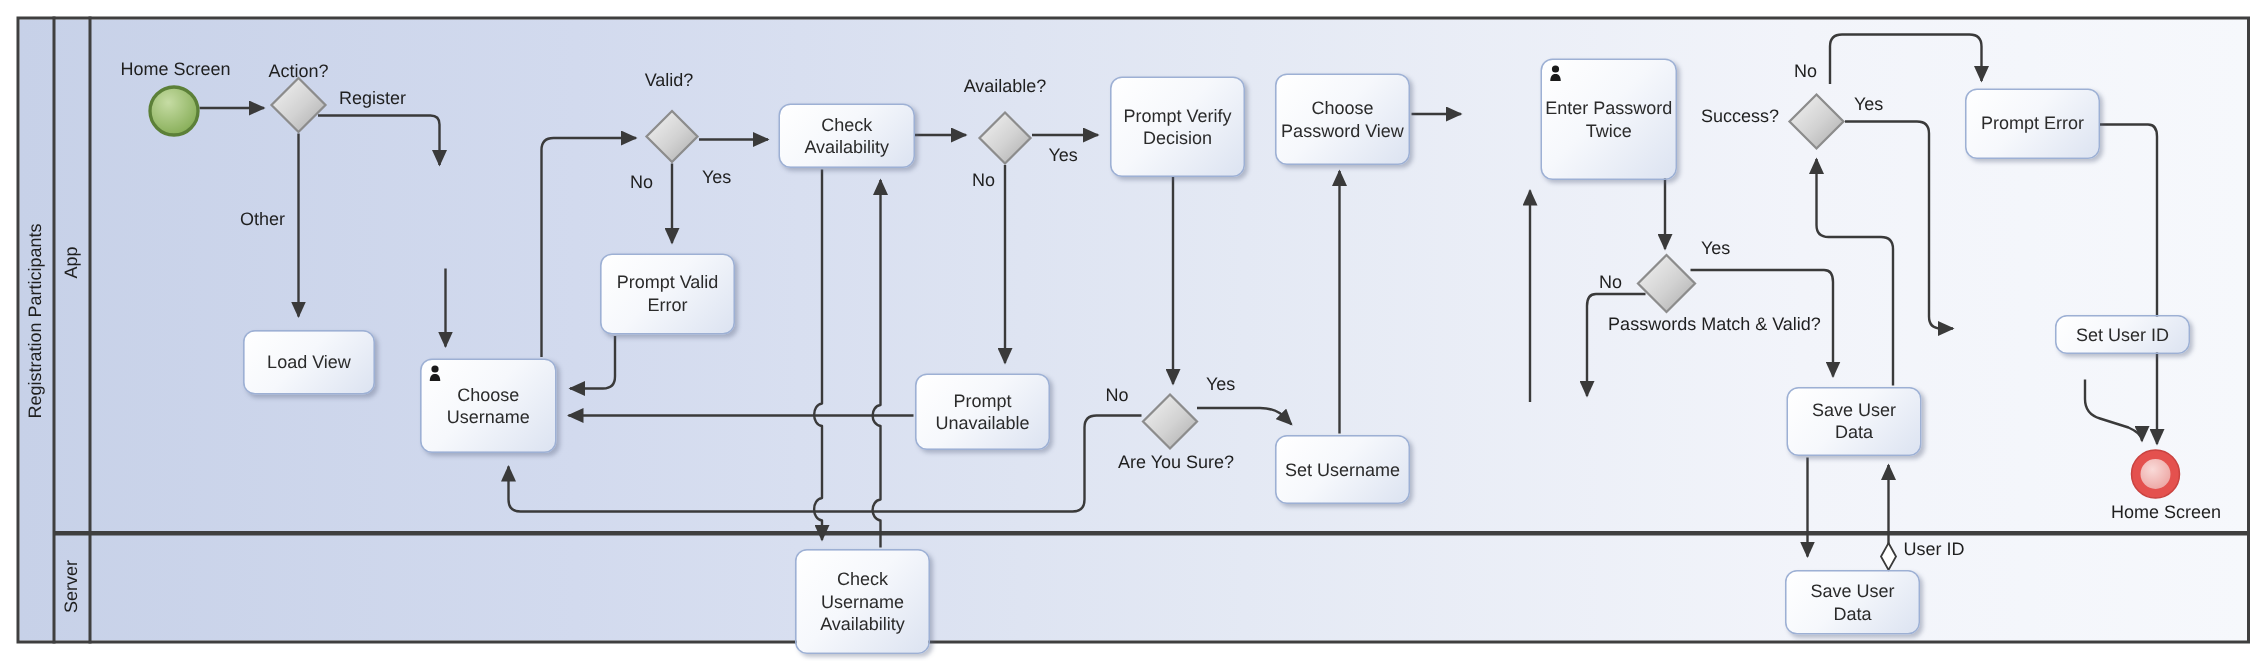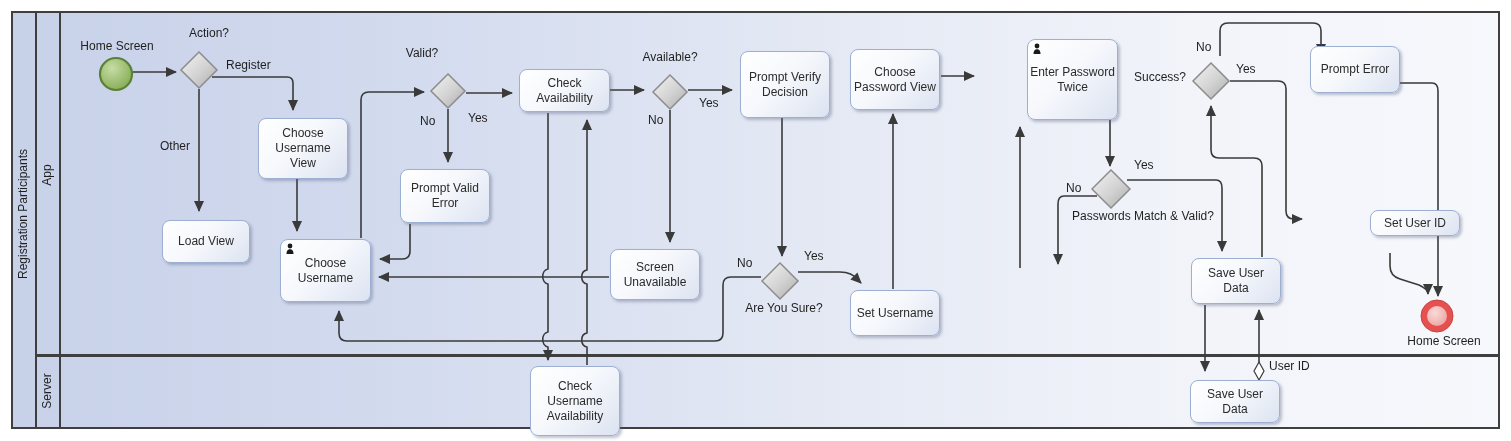--- a/index.html
+++ b/index.html
@@ -95,80 +95,77 @@
       <polygon points="780,263 798,281 780,299 762,281"></polygon>
       <polygon points="1111,170 1130,189 1111,208 1092,189"></polygon>
       <polygon points="1211,63 1229,81 1211,99 1193,81"></polygon>
     </g>
 
     <circle cx="116" cy="74" r="16" fill="url(#startGrad)" stroke="#5c8038" stroke-width="2.2"></circle>
     <circle cx="1437" cy="316" r="16" fill="#e4514e" stroke="#c94340" stroke-width="1"></circle>
     <circle cx="1437" cy="316" r="10" fill="url(#endGrad)" stroke="none"></circle>
   </svg>
 
-  <div class="task" style="left:258px;top:118px;width:90px;height:61px;">
-    <span>Choose Username View</span>
-  </div>
   <div class="task" style="left:162px;top:220px;width:88px;height:43px;">
     <span>Load View</span>
   </div>
   <div class="task" style="left:280px;top:239px;width:91px;height:63px;">
     <svg class="user-badge" viewBox="0 0 12 12">
         <circle cx="4" cy="3" r="2.4" fill="#1a1a1a"></circle>
         <path d="M0.5,11 C0.5,7.5 2.2,6.3 4,6.3 C5.8,6.3 7.5,7.5 7.5,11 Z" fill="#1a1a1a"></path>
       </svg>
     <span>Choose Username</span>
   </div>
   <div class="task" style="left:400px;top:169px;width:90px;height:54px;">
     <span>Prompt Valid Error</span>
   </div>
   <div class="task" style="left:519px;top:69px;width:91px;height:43px;">
     <span>Check Availability</span>
   </div>
   <div class="task" style="left:610px;top:249px;width:90px;height:51px;">
-    <span>Screen Unavailable</span>
+    <span>Prompt Unavailable</span>
   </div>
   <div class="task" style="left:740px;top:51px;width:90px;height:67px;">
     <span>Prompt Verify Decision</span>
   </div>
   <div class="task" style="left:850px;top:290px;width:90px;height:46px;">
     <span>Set Username</span>
   </div>
   <div class="task" style="left:850px;top:49px;width:90px;height:61px;">
     <span>Choose Password View</span>
   </div>
   <div class="task" style="left:979px;top:39px;width:91px;height:81px;margin-left:48px;">
     <svg class="user-badge" viewBox="0 0 12 12">
         <circle cx="4" cy="3" r="2.4" fill="#1a1a1a"></circle>
         <path d="M0.5,11 C0.5,7.5 2.2,6.3 4,6.3 C5.8,6.3 7.5,7.5 7.5,11 Z" fill="#1a1a1a"></path>
       </svg>
     <span>Enter Password Twice</span>
   </div>
-  <div class="task" style="left:1310px;top:46px;width:90px;height:47px;">
+  <div class="task" style="left:1310px;top:59px;width:90px;height:47px;">
     <span>Prompt Error</span>
   </div>
   <div class="task" style="left:1370px;top:210px;width:90px;height:26px;">
     <span>Set User ID</span>
   </div>
   <div class="task" style="left:1191px;top:258px;width:90px;height:46px;">
     <span>Save User Data</span>
   </div>
 
   <div class="task" style="left:530px;top:366px;width:90px;height:70px;">
     <span>Check Username Availability</span>
   </div>
   <div class="task" style="left:1190px;top:380px;width:90px;height:43px;">
     <span>Save User Data</span>
   </div>
 
   <div class="lbl c" style="left:77px;top:39px;width:80px;">Home Screen</div>
   <div class="lbl c" style="left:1400px;top:334px;width:88px;">Home Screen</div>
 
-  <div class="lbl c" style="left:169px;top:26px;width:60px;text-align:right;">Action?</div>
-  <div class="lbl c" style="left:392px;top:46px;width:60px;">Valid?</div>
+  <div class="lbl c" style="left:169px;top:40px;width:60px;">Action?</div>
+  <div class="lbl c" style="left:416px;top:46px;width:60px;">Valid?</div>
   <div class="lbl c" style="left:637px;top:50px;width:66px;">Available?</div>
   <div class="lbl c" style="left:734px;top:301px;width:100px;">Are You Sure?</div>
   <div class="lbl c" style="left:1063px;top:209px;width:160px;">Passwords Match &amp; Valid?</div>
   <div class="lbl r" style="left:1126px;top:70px;width:60px;">Success?</div>
 
   <div class="lbl" style="left:226px;top:58px;">Register</div>
   <div class="lbl" style="left:160px;top:139px;">Other</div>
   <div class="lbl" style="left:420px;top:114px;">No</div>
   <div class="lbl" style="left:468px;top:111px;">Yes</div>
   <div class="lbl" style="left:648px;top:113px;">No</div>

